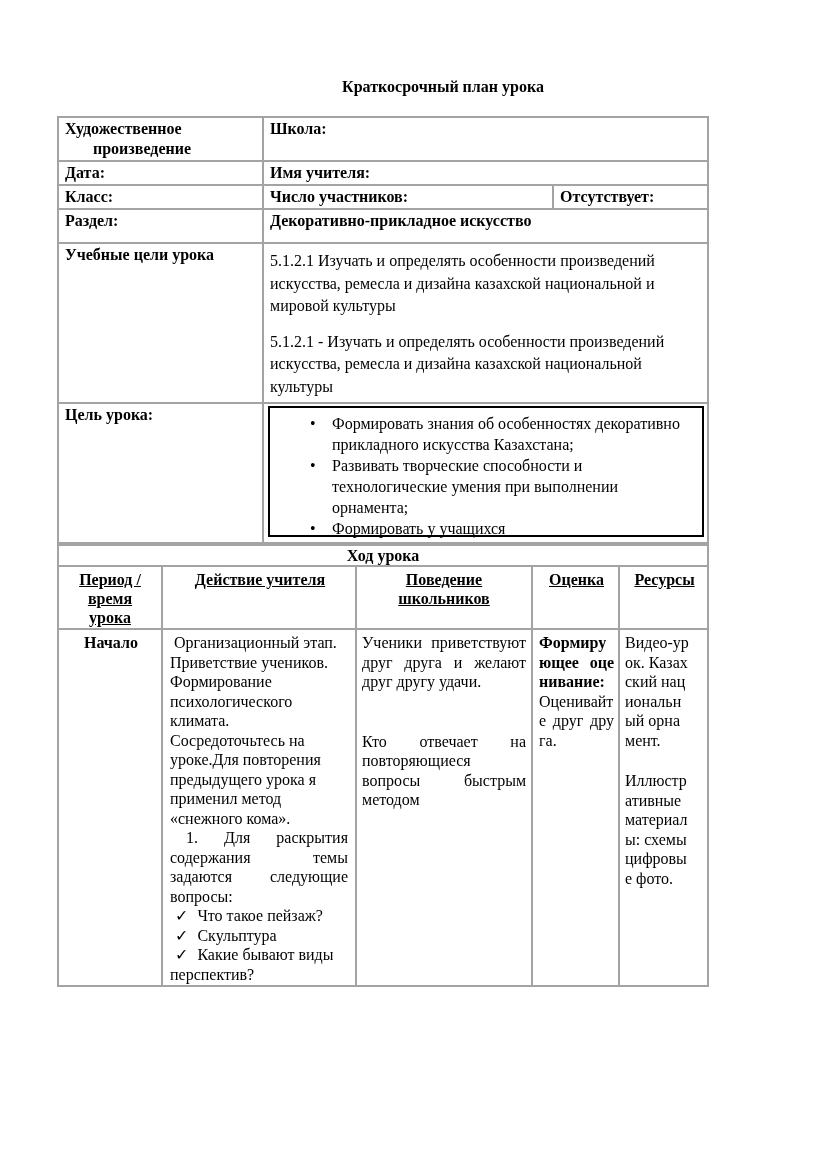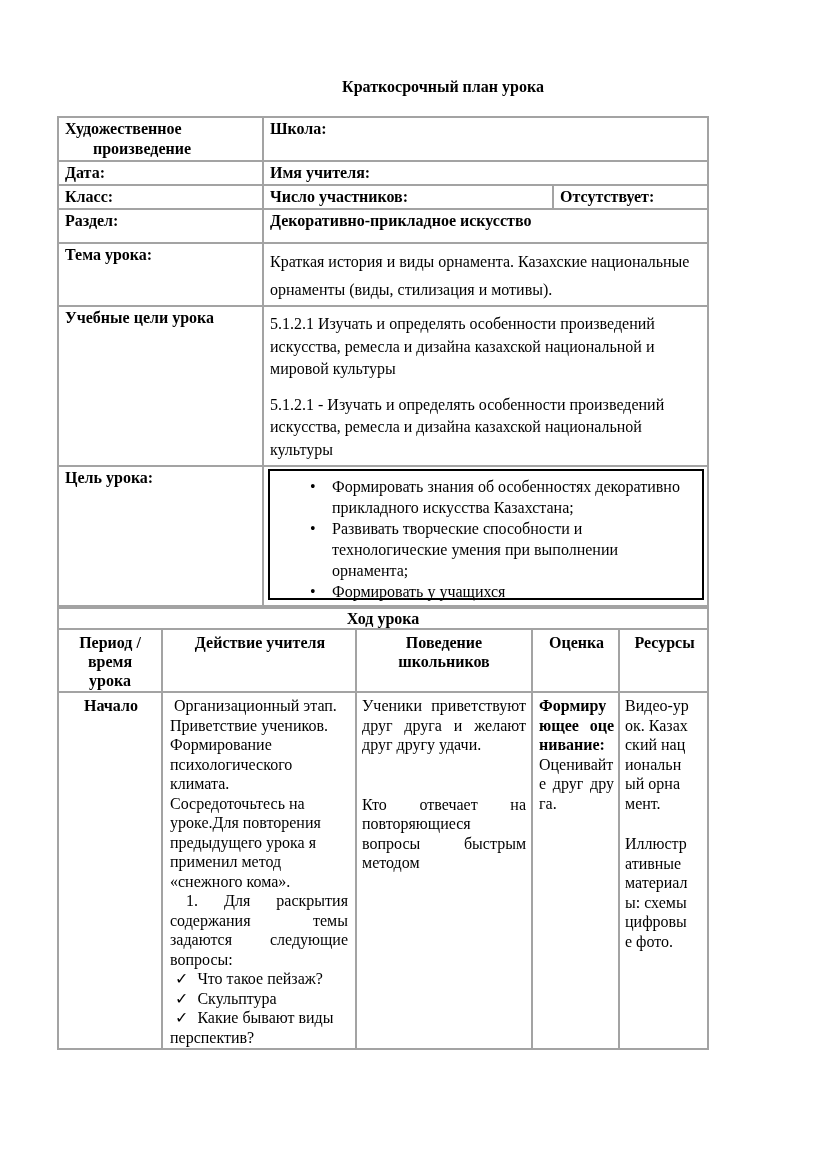--- a/index.html
+++ b/index.html
@@ -48,21 +48,21 @@
   }
   .bullet-row { display: flex; line-height: 21px; }
   .bullet-mark { width: 22px; margin-left: 40px; flex: 0 0 22px; }
   .bullet-text { flex: 1; }
   .t2 .band-cell {
     text-align: center; font-weight: bold;
     height: 20px; padding: 0; line-height: 19px; margin-top: 12px;
   }
   .t2 .hdr {
     font-weight: bold; text-align: center;
-    height: 52px; line-height: 19px; padding-top: 3px;
+    height: 52px; line-height: 19px; padding-top: 3px; text-decoration: underline;
   }
   .t2 .hdr-period { padding-left: 16px; padding-right: 16px; }
   .t2 .hdr-students { padding-left: 14px; padding-right: 14px; }
   .t2 .body-cell { height: 322px; line-height: 19.5px; padding-top: 3px; border-radius: 32px; }
   .period-cell { text-align: center; font-weight: bold; }
   .teacher-cell { padding-left: 7px; padding-right: 7px; }
   .teacher-cell .intro { text-indent: 4px; text-align: left; }
   .teacher-cell .numbered { text-align: justify; text-indent: 16px; }
   .chk-mark { margin-right: 9px; }
   .chk-item { text-indent: 5px; }
@@ -100,24 +100,20 @@
     <td class="val-b" colspan="2">Имя учителя:</td>
   </tr>
   <tr style="height:19px">
     <td class="lbl">Класс:</td>
     <td class="val-b">Число участников:</td>
     <td class="val-b">Отсутствует:</td>
   </tr>
   <tr style="height:34px">
     <td class="lbl">Раздел:</td>
     <td class="val-b" colspan="2">Декоративно-прикладное искусство</td>
-  </tr>
-  <tr style="height:58px">
-    <td class="lbl">Тема урока:</td>
-    <td class="topic-cell" colspan="2">Краткая история и виды орнамента. Казахские национальные орнаменты (виды, стилизация и мотивы).</td>
   </tr>
   <tr style="height:160px">
     <td class="lbl">Учебные цели урока</td>
     <td class="obj-cell" colspan="2">
       <div class="p1">5.1.2.1 Изучать и определять особенности  произведений искусства, ремесла и дизайна казахской национальной и мировой культуры</div>
       <div class="p2">5.1.2.1 - Изучать и определять особенности  произведений искусства, ремесла и дизайна казахской национальной культуры</div>
     </td>
   </tr>
   <tr style="height:140px">
     <td class="lbl">Цель урока:</td>

